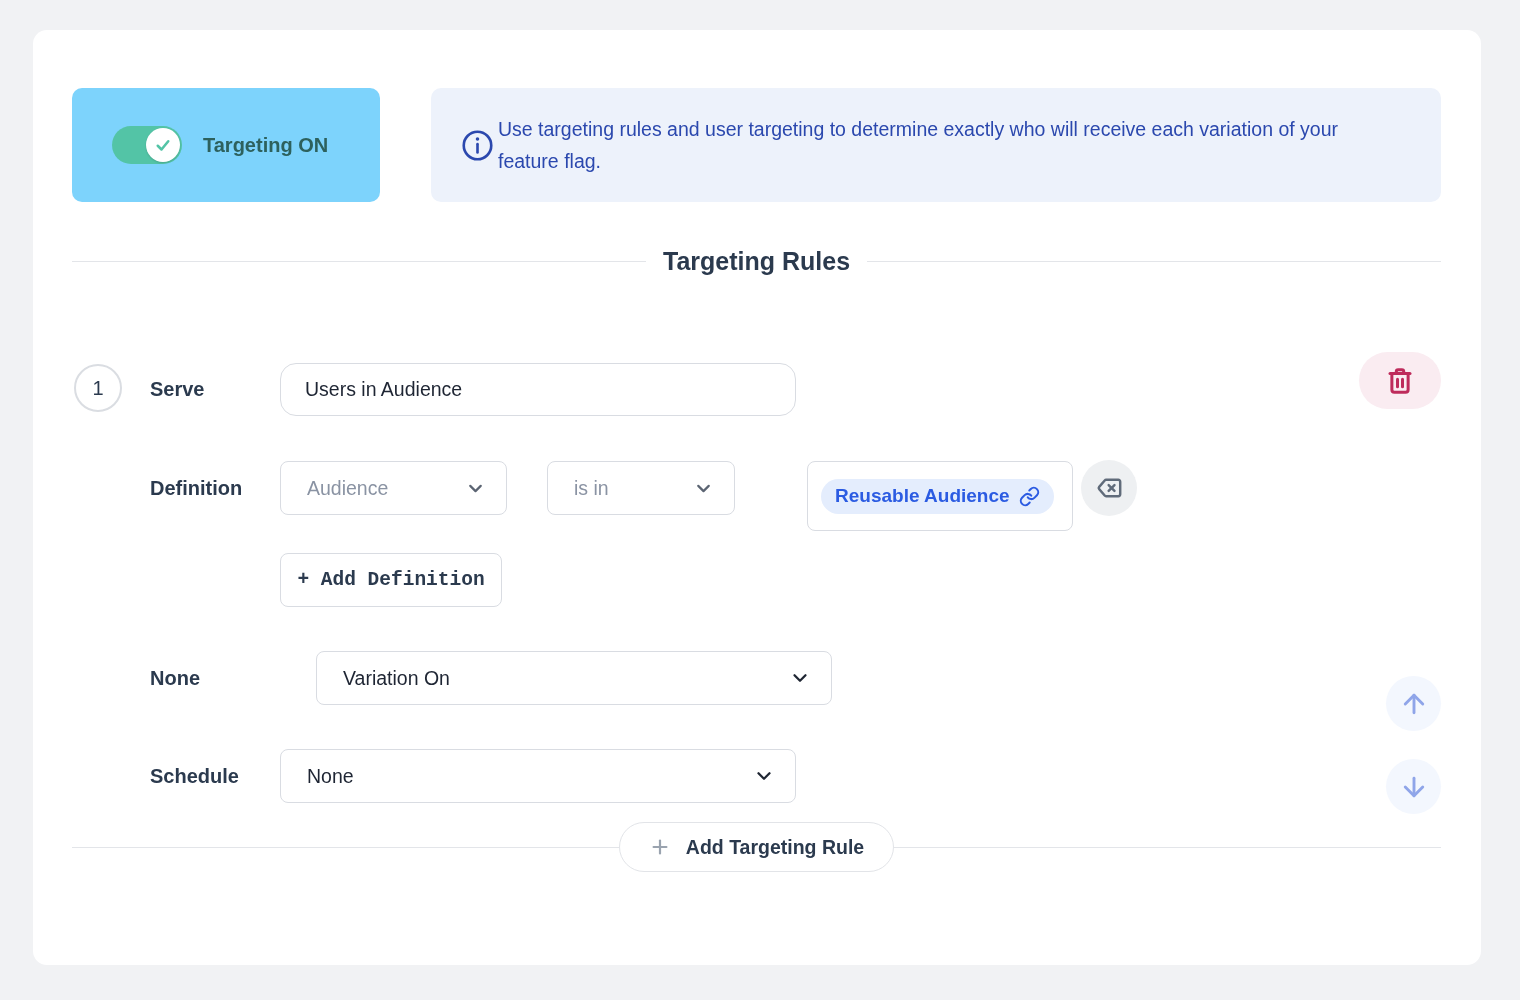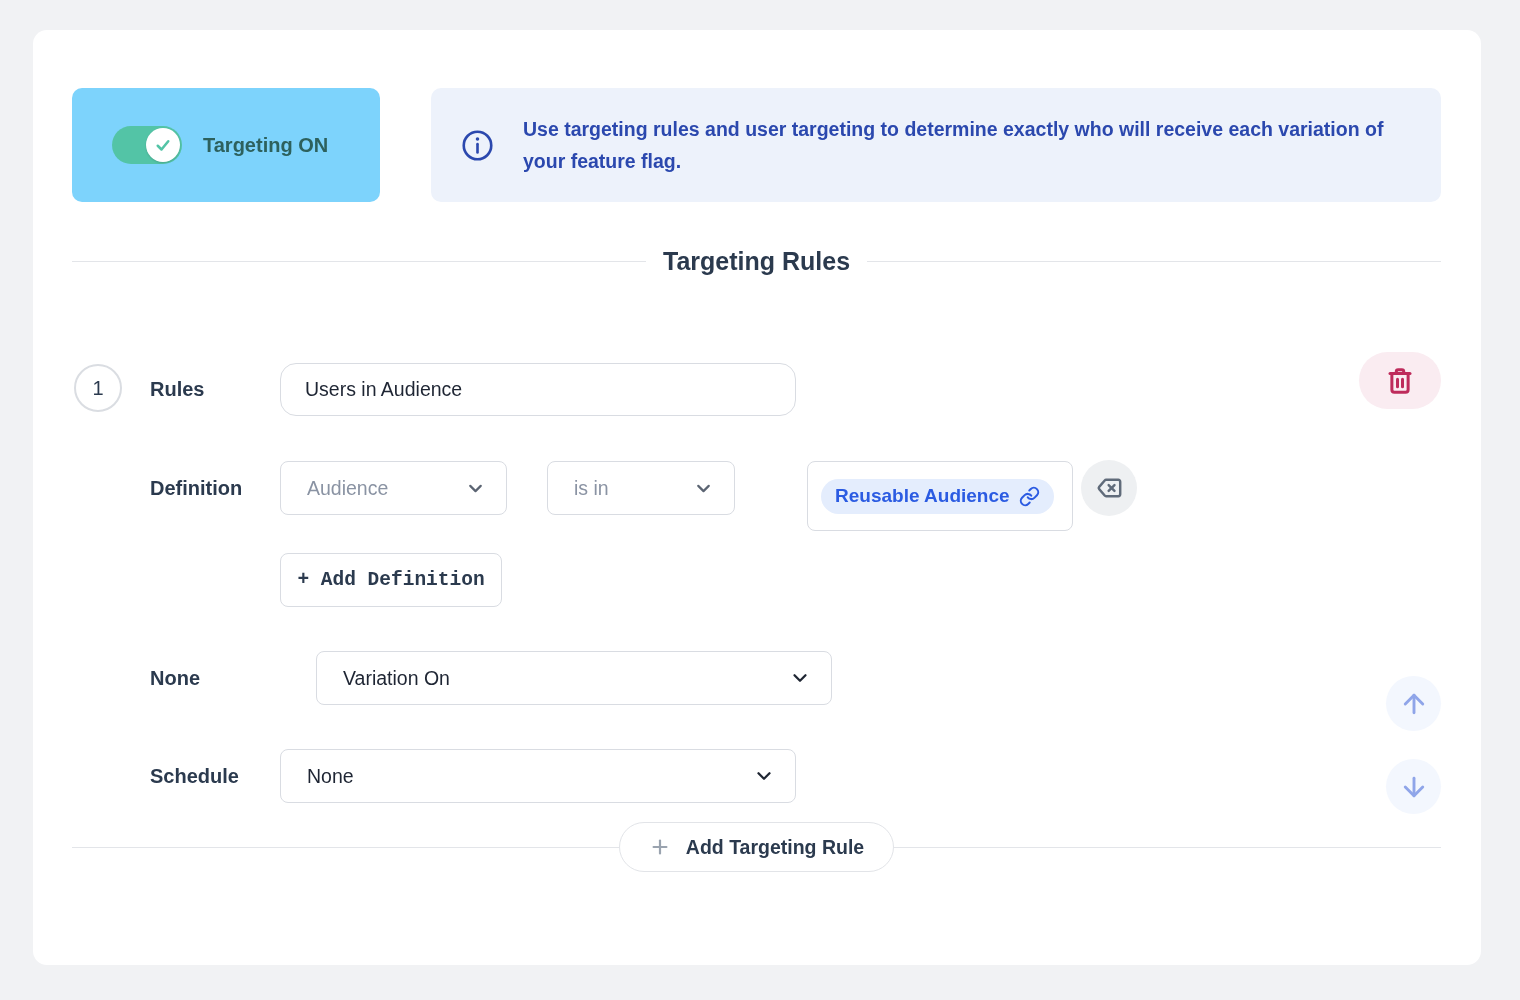--- a/index.html
+++ b/index.html
@@ -32,21 +32,21 @@
     box-shadow:0 1px 2px rgba(0,0,0,.15);
   }
   .toggle-label { margin-left:21px; font-size:20px; font-weight:700; color:#2d615d; }
 
   .info-panel {
     position:absolute; left:398px; top:58px; width:1010px; height:114px;
     background:#edf2fb; border-radius:10px; color:#2b48ae;
     display:flex; align-items:center; padding:0 30px;
   }
   .info-icon { flex:0 0 auto; display:flex; }
-  .info-text { margin-left:29px; font-size:19.5px; font-weight:700; line-height:32px; max-width:885px; }
+  .info-text { margin-left:4px; font-size:19.5px; font-weight:400; line-height:32px; max-width:885px; }
 
   
   .section-divider {
     position:absolute; left:39px; top:214px; width:1369px; height:34px;
     display:flex; align-items:center; gap:17px;
   }
   .hline { flex:1; height:1px; background:#e3e5e9; }
   .section-title { font-size:25px; font-weight:700; color:#2b3a4e; white-space:nowrap; }
 
   
@@ -154,21 +154,21 @@
   </div>
 
   <div class="section-divider">
     <div class="hline"></div>
     <span class="section-title">Targeting Rules</span>
     <div class="hline"></div>
   </div>
 
   <div class="rule-number">1</div>
 
-  <div class="field-label" style="top:332px">Rules</div>
+  <div class="field-label" style="top:332px">Serve</div>
   <input class="text-input" type="text" value="Users in Audience" style="">
   <button class="trash-btn">
     <svg width="30" height="30" viewBox="0 0 24 24" fill="none" stroke="#be2b5b" stroke-width="2.4" stroke-linecap="round" stroke-linejoin="round">
         <polyline points="4 6 20 6"></polyline>
         <path d="M18.5 6v13a2 2 0 0 1-2 2h-9a2 2 0 0 1-2-2V6"></path>
         <path d="M9 6V4.5A1.5 1.5 0 0 1 10.5 3h3A1.5 1.5 0 0 1 15 4.5V6"></path>
         <line x1="10" y1="10.5" x2="10" y2="16.5"></line>
         <line x1="14" y1="10.5" x2="14" y2="16.5"></line>
       </svg>
   </button>

